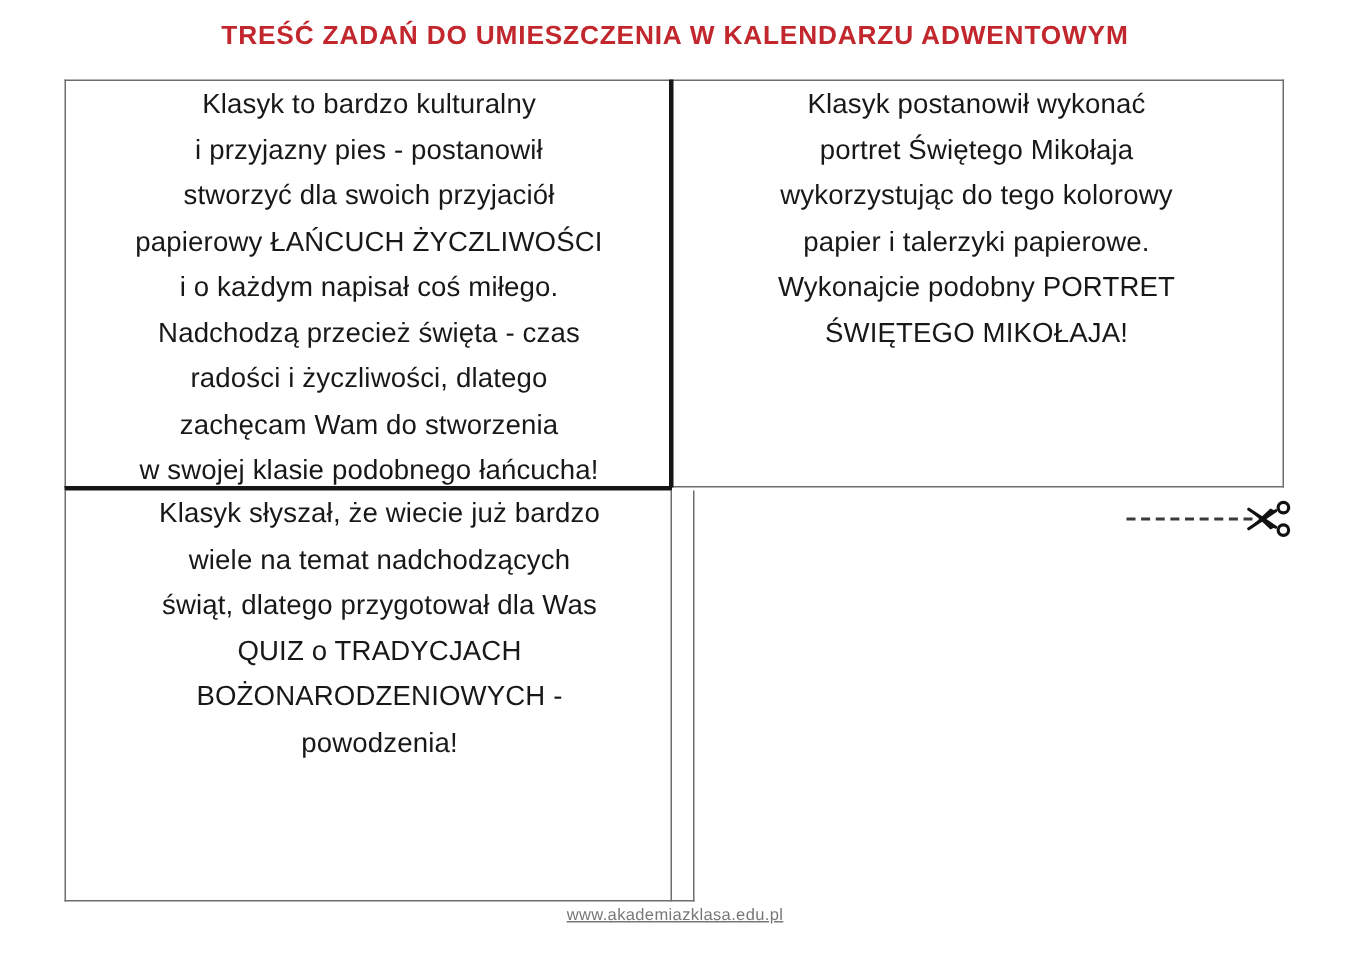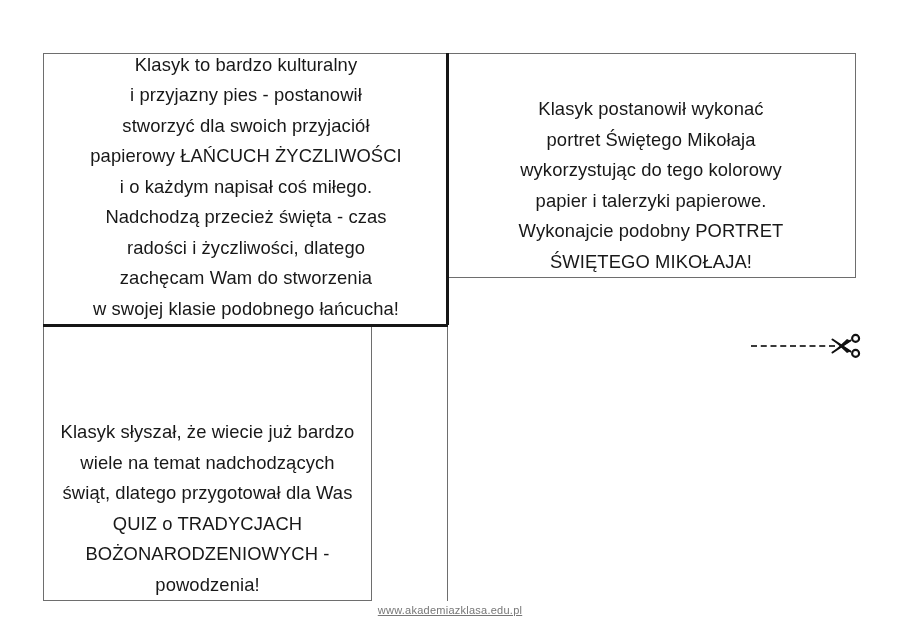--- a/index.html
+++ b/index.html
@@ -37,21 +37,21 @@
     line-height: 24px;
     white-space: nowrap;
   }
 
   
   .card {
     position: absolute;
     box-sizing: border-box;
     background: #ffffff;
     display: flex;
-    align-items: flex-end;
+    align-items: flex-start;
     justify-content: center;
   }
 
   .card-text {
     text-align: center;
     font-size: 18.4px;
     line-height: 30.5px;
     color: #181818;
     letter-spacing: 0.1px;
     white-space: pre-line;
@@ -66,30 +66,30 @@
     height: 272px;
     border: 1.6px solid #6e6e6e;
     border-right: none;
   }
 
   
   #card-portrait {
     left: 447px;
     top: 53px;
     width: 409px;
-    height: 225px;
+    height: 272px;
     border: 1.6px solid #6e6e6e;
     border-left: none;
   }
 
   
   #card-quiz {
     left: 43px;
     top: 327px;
-    width: 329px;
+    width: 420px;
     height: 274px;
     border: 1.6px solid #6e6e6e;
     border-top: none;
   }
 
   
   .divider-vertical-top {
     position: absolute;
     left: 446px;
     top: 53px;
@@ -150,20 +150,21 @@
     color: #777777;
     letter-spacing: 0.25px;
     text-decoration: underline;
   }
 </style>
 </head>
 <body>
 
 <div class="page">
 
+  <div class="page-title">TREŚĆ ZADAŃ DO UMIESZCZENIA W KALENDARZU ADWENTOWYM</div>
 
   <div class="card" id="card-chain">
     <div class="card-text">Klasyk to bardzo kulturalny
 i przyjazny pies - postanowił
 stworzyć dla swoich przyjaciół
 papierowy ŁAŃCUCH ŻYCZLIWOŚCI
 i o każdym napisał coś miłego.
 Nadchodzą przecież święta - czas
 radości i życzliwości, dlatego
 zachęcam Wam do stworzenia

